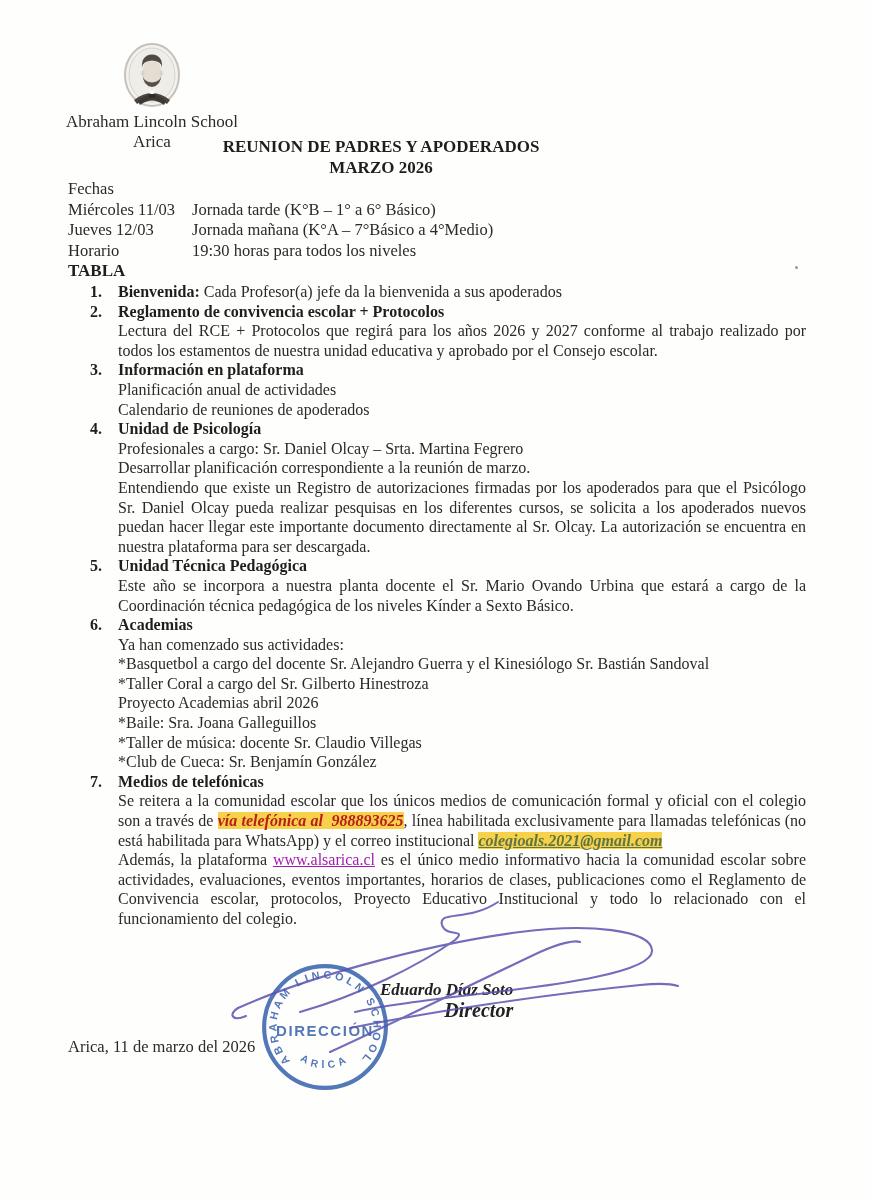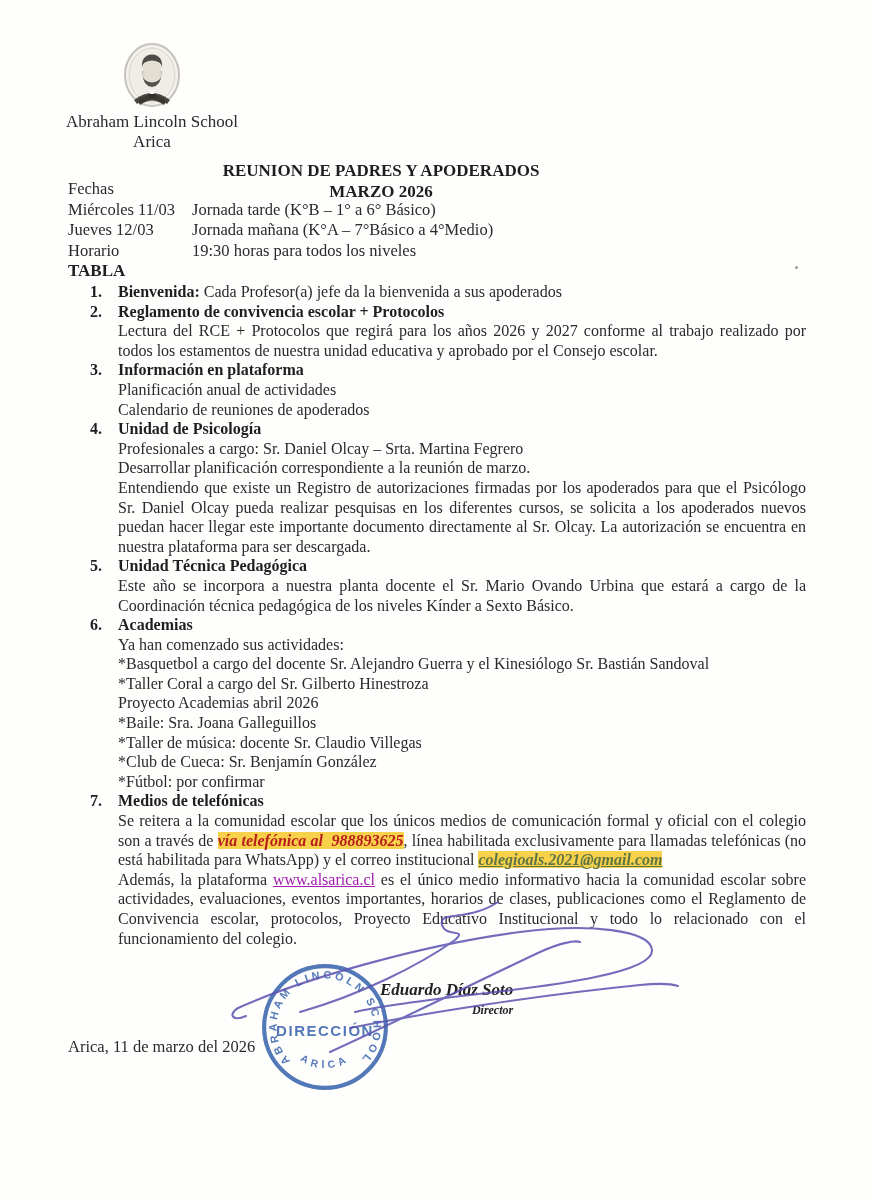--- a/index.html
+++ b/index.html
@@ -7,41 +7,41 @@
     position:relative;width:872px;height:1200px;background:#fefefd;
     font-family:"Liberation Serif","DejaVu Serif",serif;color:#2a2a2a;
     overflow:hidden;margin:0 auto;
   }
   
   .header{position:absolute;top:42px;left:64px;width:176px;text-align:center;}
   .logo{display:block;margin:0 auto 2px auto;}
   .school-name{font-size:17px;line-height:20px;white-space:nowrap;}
   .school-city{font-size:17px;line-height:20px;}
   
-  .title-block{position:absolute;top:136px;left:0;width:732px;padding-left:30px;box-sizing:border-box;text-align:center;font-weight:bold;font-size:17px;line-height:21px;color:#1e1e1e;margin-top:24px;}
+  .title-block{position:absolute;top:136px;left:0;width:732px;padding-left:30px;box-sizing:border-box;text-align:center;font-weight:bold;font-size:17px;line-height:21px;color:#1e1e1e;}
   
   .meta{position:absolute;top:179px;left:68px;font-size:16.5px;line-height:20.5px;}
   .meta-row{display:flex;}
   .meta-label{width:124px;flex:0 0 124px;}
   .tabla{position:absolute;top:261px;left:68px;font-weight:bold;font-size:17px;color:#1e1e1e;text-align:right;}
   
   .content{position:absolute;top:282px;left:68px;width:738px;font-size:16px;line-height:19.6px;}
   .item{display:flex;margin:0;}
   .num{flex:0 0 28px;margin-left:22px;font-weight:bold;color:#1e1e1e;}
   .itembody{flex:1;min-width:0;}
   .b{font-weight:bold;color:#1e1e1e;}
   .para{text-align:justify;}
   .hl{background:#f8d14b;}
   .phone{font-weight:bold;font-style:italic;color:#b91c1c;white-space:pre-wrap;}
   .email{font-weight:bold;font-style:italic;color:#5e7544;text-decoration:underline;}
   .weblink{color:#a21caf;text-decoration:underline;}
   
   .sig-name-block{position:absolute;top:980px;left:380px;text-align:right;font-weight:bold;font-style:italic;color:#222;z-index:1;}
   .sig-name{font-size:17px;line-height:20px;}
-  .sig-role{font-size:12px;line-height:20px;padding-left:10px;}
+  .sig-role{font-size:20px;line-height:20px;padding-left:10px;}
   .date-line{position:absolute;top:1037px;left:68px;font-size:16.5px;z-index:1;}
   .stamp{position:absolute;top:962px;left:260px;z-index:2;opacity:.88;}
   .sig-ink{position:absolute;top:880px;left:180px;z-index:3;pointer-events:none;}
   .speck{position:absolute;top:266px;left:795px;width:3px;height:3px;border-radius:50%;background:#9a9a94;}
 </style>
 </head>
 <body>
 
 <div class="page">
 
@@ -141,21 +141,20 @@
       <div class="num">6.</div>
       <div class="itembody">
         <div class="b">Academias</div>
         <div class="line">Ya han comenzado sus actividades:</div>
         <div class="line">*Basquetbol a cargo del docente Sr. Alejandro Guerra y el Kinesiólogo Sr. Bastián Sandoval</div>
         <div class="line">*Taller Coral a cargo del Sr. Gilberto Hinestroza</div>
         <div class="line">Proyecto Academias abril 2026</div>
         <div class="line">*Baile: Sra. Joana Galleguillos</div>
         <div class="line">*Taller de música: docente Sr. Claudio Villegas</div>
         <div class="line">*Club de Cueca: Sr. Benjamín González</div>
-        <div class="line">*Fútbol: por confirmar</div>
       </div>
     </div>
 
     <div class="item">
       <div class="num">7.</div>
       <div class="itembody">
         <div class="b">Medios de telefónicas</div>
         <div class="para"><span>Se reitera a la comunidad escolar que los únicos medios de comunicación formal y oficial con el colegio son a través de </span><span class="hl phone">vía telefónica al  988893625</span><span>, línea habilitada exclusivamente para llamadas telefónicas (no está habilitada para WhatsApp) y el correo institucional </span><span class="hl email">colegioals.2021@gmail.com</span></div>
         <div class="para"><span>Además, la plataforma </span><span class="weblink">www.alsarica.cl</span><span> es el único medio informativo hacia la comunidad escolar sobre actividades, evaluaciones, eventos importantes, horarios de clases, publicaciones como el Reglamento de Convivencia escolar, protocolos, Proyecto Educativo Institucional y todo lo relacionado con el funcionamiento del colegio.</span></div>
       </div>

